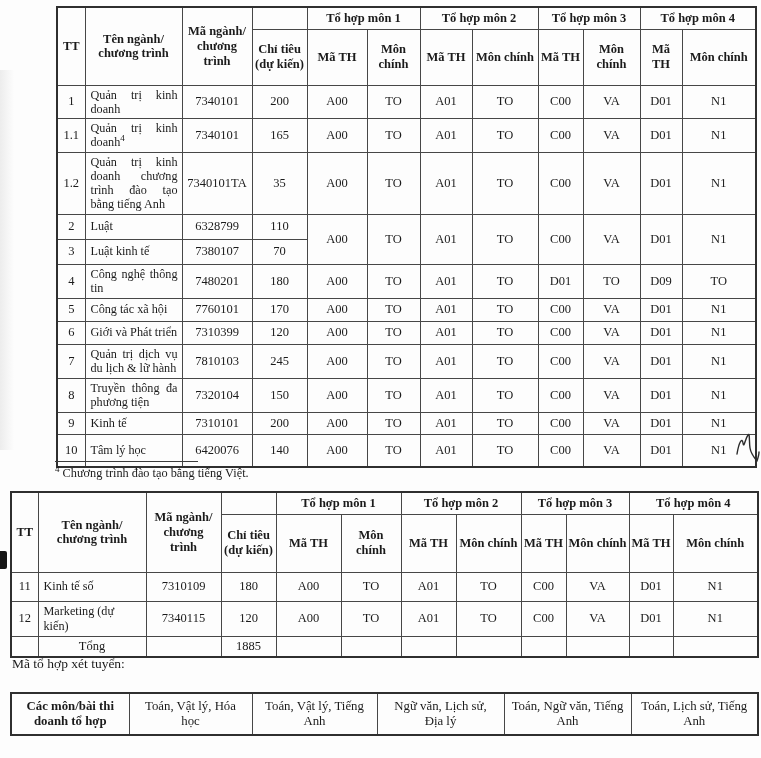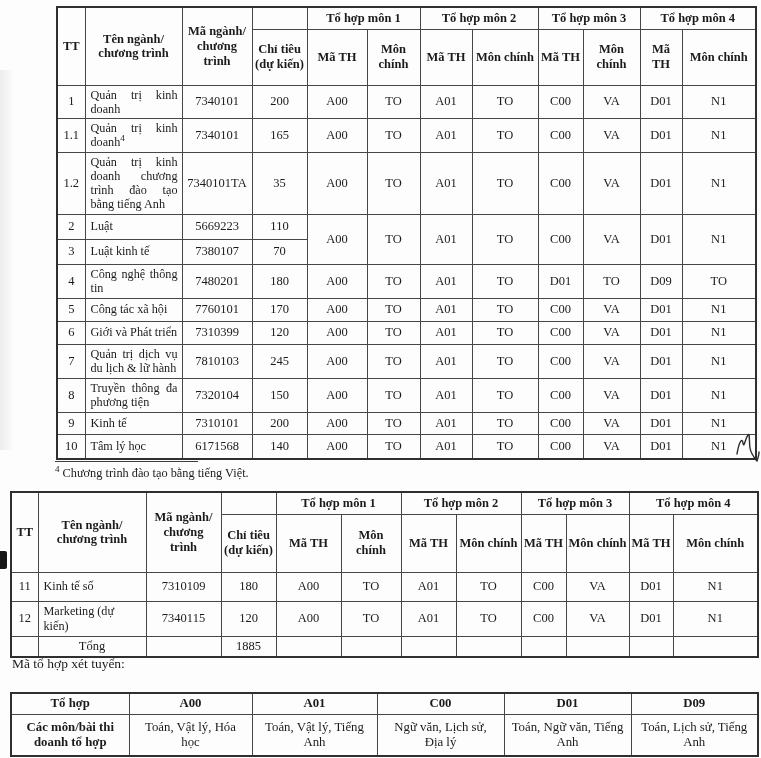--- a/index.html
+++ b/index.html
@@ -168,21 +168,21 @@
         <td>A01</td>
         <td>TO</td>
         <td>C00</td>
         <td>VA</td>
         <td>D01</td>
         <td>N1</td>
       </tr>
       <tr style="height:25px">
         <td>2</td>
         <td class="name plain">Luật</td>
-        <td>5669223</td>
+        <td>6328799</td>
         <td>110</td>
         <td rowspan="2">A00</td>
         <td rowspan="2">TO</td>
         <td rowspan="2">A01</td>
         <td rowspan="2">TO</td>
         <td rowspan="2">C00</td>
         <td rowspan="2">VA</td>
         <td rowspan="2">D01</td>
         <td rowspan="2">N1</td>
       </tr>
@@ -269,24 +269,24 @@
         <td>200</td>
         <td>A00</td>
         <td>TO</td>
         <td>A01</td>
         <td>TO</td>
         <td>C00</td>
         <td>VA</td>
         <td>D01</td>
         <td>N1</td>
       </tr>
-      <tr style="height:25px">
+      <tr style="height:33px">
         <td>10</td>
         <td class="name plain">Tâm lý học</td>
-        <td>6171568</td>
+        <td>6420076</td>
         <td>140</td>
         <td>A00</td>
         <td>TO</td>
         <td>A01</td>
         <td>TO</td>
         <td>C00</td>
         <td>VA</td>
         <td>D01</td>
         <td>N1</td>
       </tr>
@@ -391,28 +391,20 @@
   <table id="t3">
     <colgroup>
       <col style="width:118px">
         <col style="width:123px">
         <col style="width:125px">
       <col style="width:127px">
         <col style="width:127px">
         <col style="width:127px">
     </colgroup>
     <tbody>
-      <tr style="height:21px">
-        <th>Tổ hợp</th>
-        <th>A00</th>
-        <th>A01</th>
-        <th>C00</th>
-        <th>D01</th>
-        <th>D09</th>
-      </tr>
       <tr style="height:42px">
         <th>Các môn/bài thi doanh tổ hợp</th>
         <td>Toán, Vật lý, Hóa học</td>
         <td>Toán, Vật lý, Tiếng Anh</td>
         <td>Ngữ văn, Lịch sử, Địa lý</td>
         <td>Toán, Ngữ văn, Tiếng Anh</td>
         <td>Toán, Lịch sử, Tiếng Anh</td>
       </tr>
     </tbody>
   </table>

